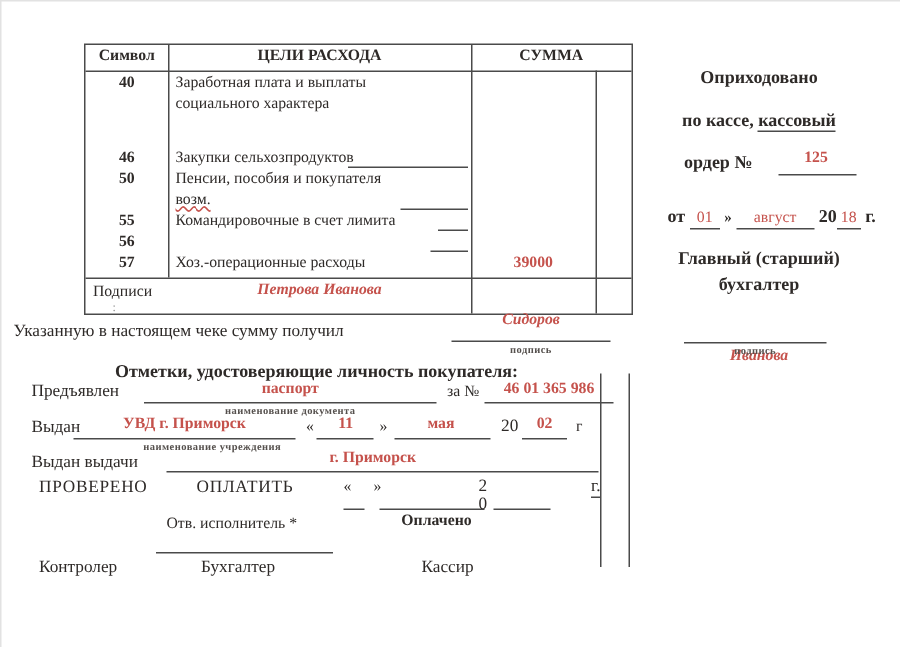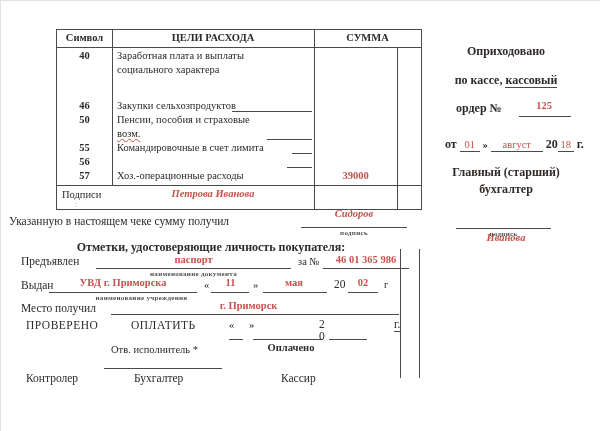--- a/index.html
+++ b/index.html
@@ -37,21 +37,21 @@
 
     <div class="t s ctr" style="left:0;top:20px;width:55px;">40</div>
     <div class="t s" style="left:60px;top:20px;">Заработная плата и выплаты</div>
     <div class="t s" style="left:60px;top:34px;">социального характера</div>
 
     <div class="t s ctr" style="left:0;top:70px;width:55px;">46</div>
     <div class="t s" style="left:60px;top:70px;">Закупки сельхозпродуктов</div>
     <div class="hr" style="left:175px;top:81px;width:80px;"></div>
 
     <div class="t s ctr" style="left:0;top:84px;width:55px;">50</div>
-    <div class="t s" style="left:60px;top:84px;">Пенсии, пособия и страховые</div>
+    <div class="t s" style="left:60px;top:84px;">Пенсии, пособия и покупателя</div>
     <div class="t s wavy" style="left:60px;top:98px;">возм.</div>
     <div class="hr" style="left:210px;top:109px;width:45px;"></div>
 
     <div class="t s ctr" style="left:0;top:112px;width:55px;">55</div>
     <div class="t s" style="left:60px;top:112px;">Командировочные в счет лимита</div>
     <div class="hr" style="left:235px;top:123px;width:20px;"></div>
 
     <div class="t s ctr" style="left:0;top:126px;width:55px;">56</div>
     <div class="hr" style="left:230px;top:137px;width:25px;"></div>
 
@@ -73,35 +73,35 @@
 
   <div class="t" style="left:20px;top:254px;">Предъявлен</div>
   <div class="t s ctr red" style="left:95px;top:253px;width:195px;">паспорт</div>
   <div class="hr" style="left:95px;top:267px;width:195px;"></div>
   <div class="t cap ctr" style="left:95px;top:269px;width:195px;">наименование документа</div>
   <div class="t s" style="left:297px;top:255px;">за №</div>
   <div class="t s ctr red" style="left:322px;top:253px;width:86px;">46 01 365 986</div>
   <div class="hr" style="left:322px;top:267px;width:86px;"></div>
 
   <div class="t" style="left:20px;top:278px;">Выдан</div>
-  <div class="t s ctr red" style="left:48px;top:276px;width:148px;">УВД г. Приморска</div>
+  <div class="t s ctr red" style="left:48px;top:276px;width:148px;">УВД г. Приморск</div>
   <div class="hr" style="left:48px;top:291px;width:148px;"></div>
   <div class="t cap ctr" style="left:48px;top:293px;width:185px;">наименование учреждения</div>
   <div class="t s" style="left:203px;top:278px;">«</div>
   <div class="t s ctr red" style="left:212px;top:276px;width:35px;">11</div>
   <div class="hr" style="left:210px;top:291px;width:38px;"></div>
   <div class="t s" style="left:252px;top:278px;">»</div>
   <div class="t s ctr red" style="left:262px;top:276px;width:62px;">мая</div>
   <div class="hr" style="left:262px;top:291px;width:64px;"></div>
   <div class="t" style="left:333px;top:277px;">20</div>
   <div class="t s ctr red" style="left:348px;top:276px;width:28px;">02</div>
   <div class="hr" style="left:347px;top:291px;width:30px;"></div>
   <div class="t s" style="left:383px;top:278px;">г</div>
 
-  <div class="t" style="left:20px;top:301px;">Место получил</div>
+  <div class="t" style="left:20px;top:301px;">Выдан выдачи</div>
   <div class="t s ctr red" style="left:200px;top:299px;width:95px;">г. Приморск</div>
   <div class="hr" style="left:110px;top:313px;width:288px;"></div>
 
   <div class="t" style="left:25px;top:318px;letter-spacing:.5px;">ПРОВЕРЕНО</div>
   <div class="t" style="left:130px;top:318px;letter-spacing:.5px;">ОПЛАТИТЬ</div>
   <div class="t s" style="left:228px;top:318px;">«</div>
   <div class="t s" style="left:248px;top:318px;">»</div>
   <div class="t" style="left:318px;top:317px;">2</div>
   <div class="t ug" style="left:393px;top:317px;">г.</div>
 

